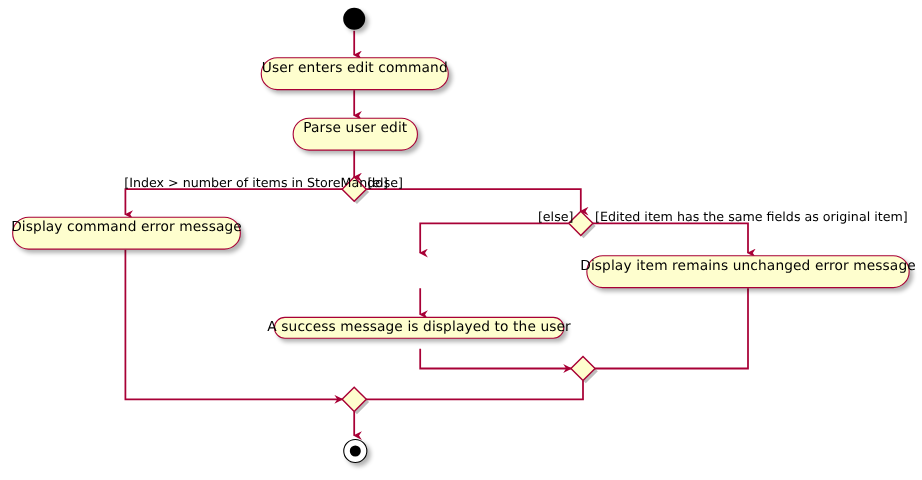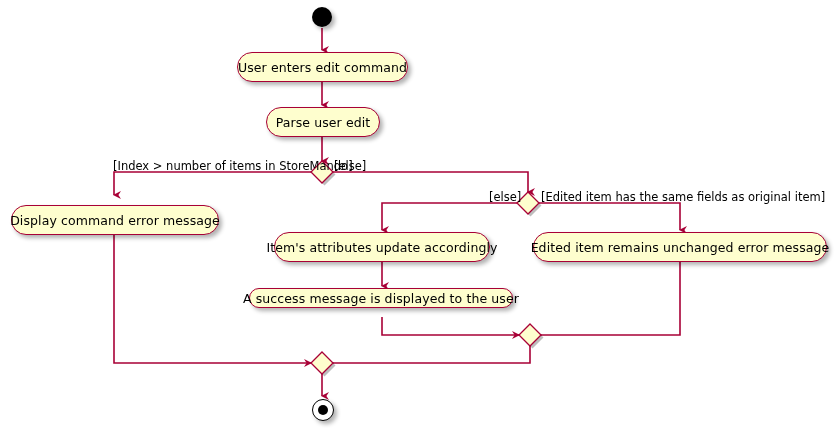--- a/index.html
+++ b/index.html
@@ -27,21 +27,20 @@
   }
   .node {
     position: absolute;
     box-sizing: border-box;
   }
   .activity {
     background: #FEFECE;
     border: 1.3px solid #A80036;
     border-radius: 15px;
     display: flex;
-    align-items: center;
     justify-content: center;
     font-size: 12.5px;
     color: #000000;
     white-space: nowrap;
     box-shadow: 3px 3px 4px rgba(0,0,0,0.30);
     letter-spacing: 0.1px;
   }
   .edge-label {
     position: absolute;
     font-size: 11.5px;
@@ -150,30 +149,27 @@
     <span>[else]</span>
   </div>
 
   <div class="edge-label" style="left:489px; top:191px;">
     <span>[else]</span>
   </div>
   <div class="edge-label" style="left:541px; top:191px;">
     <span>[Edited item has the same fields as original item]</span>
   </div>
 
-  <div class="node activity" style="left:11px; top:197px; width:208px; height:30px;margin-top:8px;">
+  <div class="node activity" style="left:11px; top:197px; width:208px; height:30px;">
     <span>Display command error message</span>
   </div>
 
-  <div class="node activity" style="left:274px; top:232px; width:216px; height:30px;">
-    <span>Item's attributes update accordingly</span>
-  </div>
 
   <div class="node activity" style="left:533px; top:232px; width:294px; height:30px;">
-    <span>Edited item remains unchanged error message</span>
+    <span>Display item remains unchanged error message</span>
   </div>
 
   <div class="node activity" style="left:249px; top:288px; width:264px; height:20px;">
     <span>A success message is displayed to the user</span>
   </div>
 
   <div class="end-outer" style="left:312px; top:399px; width:20px; height:20px;">
     <div class="end-inner" style="width:10px; height:10px;"></div>
   </div>
 

